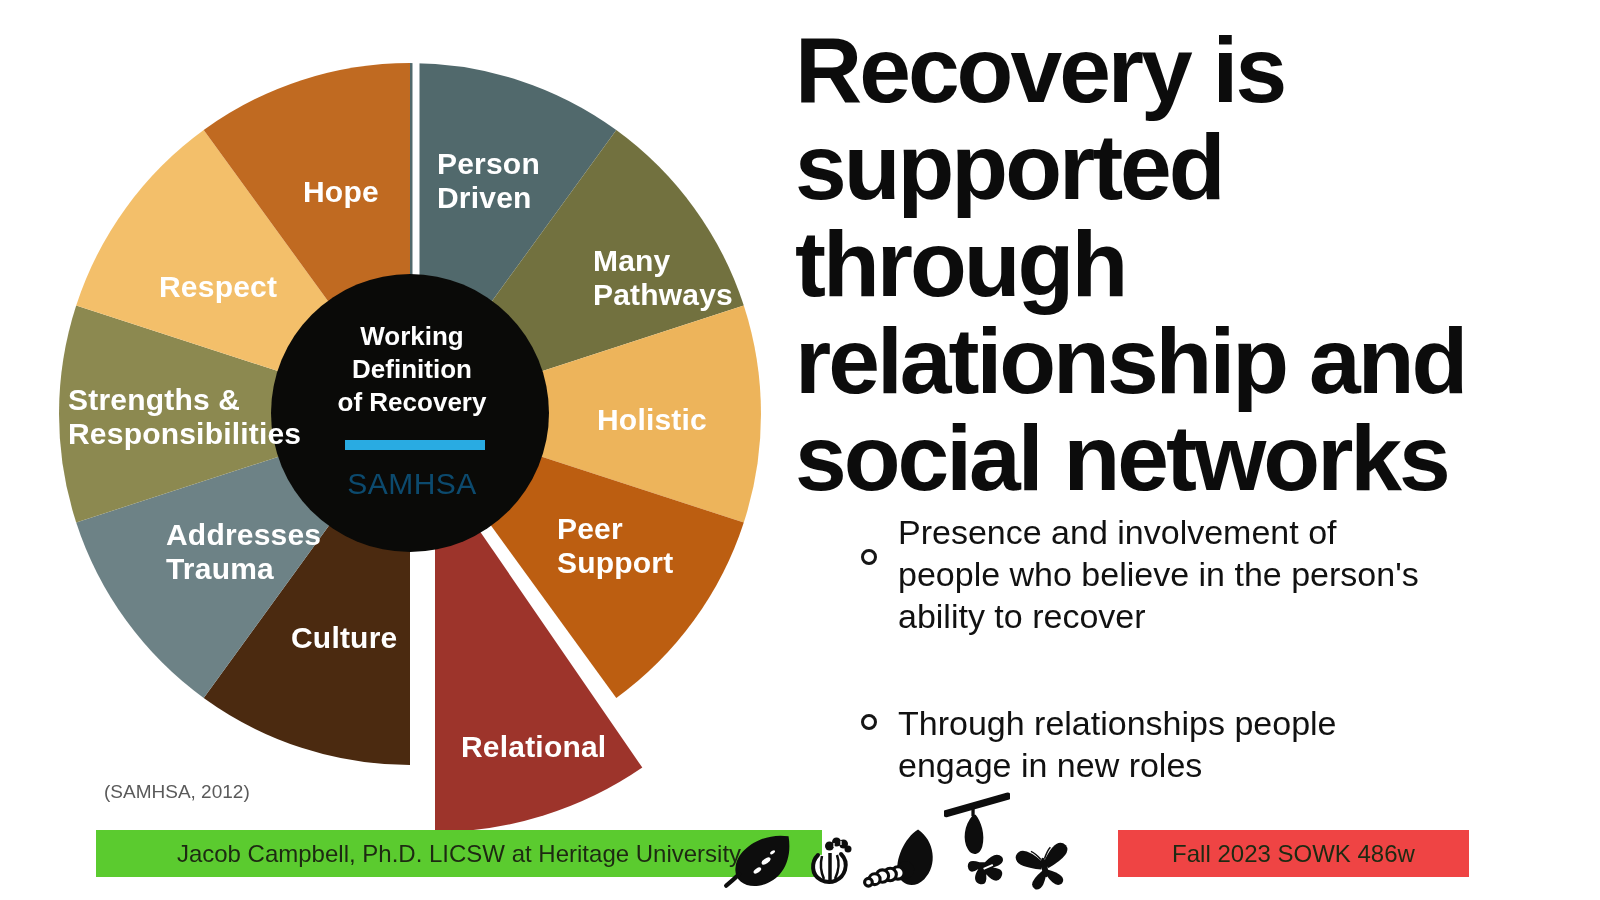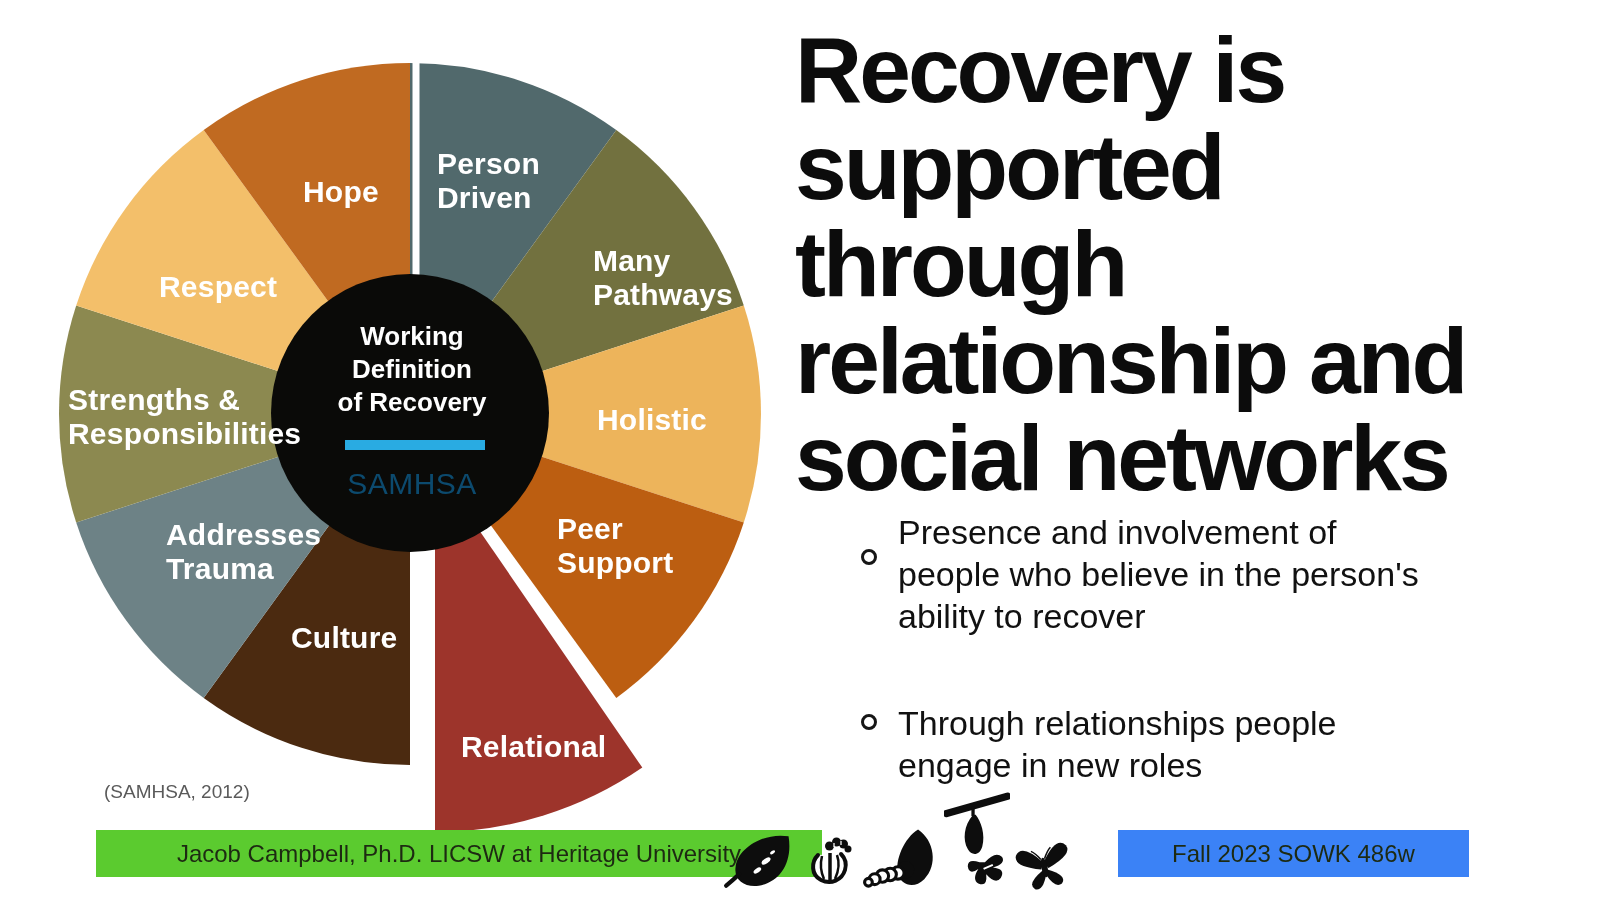--- a/index.html
+++ b/index.html
@@ -112,21 +112,21 @@
 people who believe in the person's
 ability to recover</div>
 
   <span class="bullet-marker" id="marker-2"></span>
   <div class="bullet-text" id="bullet-2">Through relationships people
 engage in new roles</div>
 
   <div class="bar bar-left" id="bar-left" style="background: rgb(91, 203, 47);">
     <span>Jacob Campbell, Ph.D. LICSW at Heritage University</span>
   </div>
-  <div class="bar bar-right" id="bar-right" style="background: #3b82f6;">
+  <div class="bar bar-right" id="bar-right" style="background: #ef4444;">
     <span>Fall 2023 SOWK 486w</span>
   </div>
 
   <svg class="icon" id="icon-1" viewBox="0 0 100 80">
     <path d="M88 6 C 55 0, 18 22, 15 48 C 12 66, 28 77, 47 74 C 76 69, 94 42, 88 6 Z" fill="#0d0d0d"></path>
     <path d="M20 58 C 12 66, 7 70, 2 74" stroke="#0d0d0d" stroke-width="6" fill="none" stroke-linecap="round"></path>
     <ellipse cx="57" cy="40" rx="7" ry="3.5" fill="#ffffff" transform="rotate(-35 57 40)"></ellipse>
     <ellipse cx="45" cy="53" rx="6" ry="3" fill="#ffffff" transform="rotate(-35 45 53)"></ellipse>
     <ellipse cx="66" cy="28" rx="4" ry="2" fill="#ffffff" transform="rotate(-35 66 28)"></ellipse>
   </svg>

